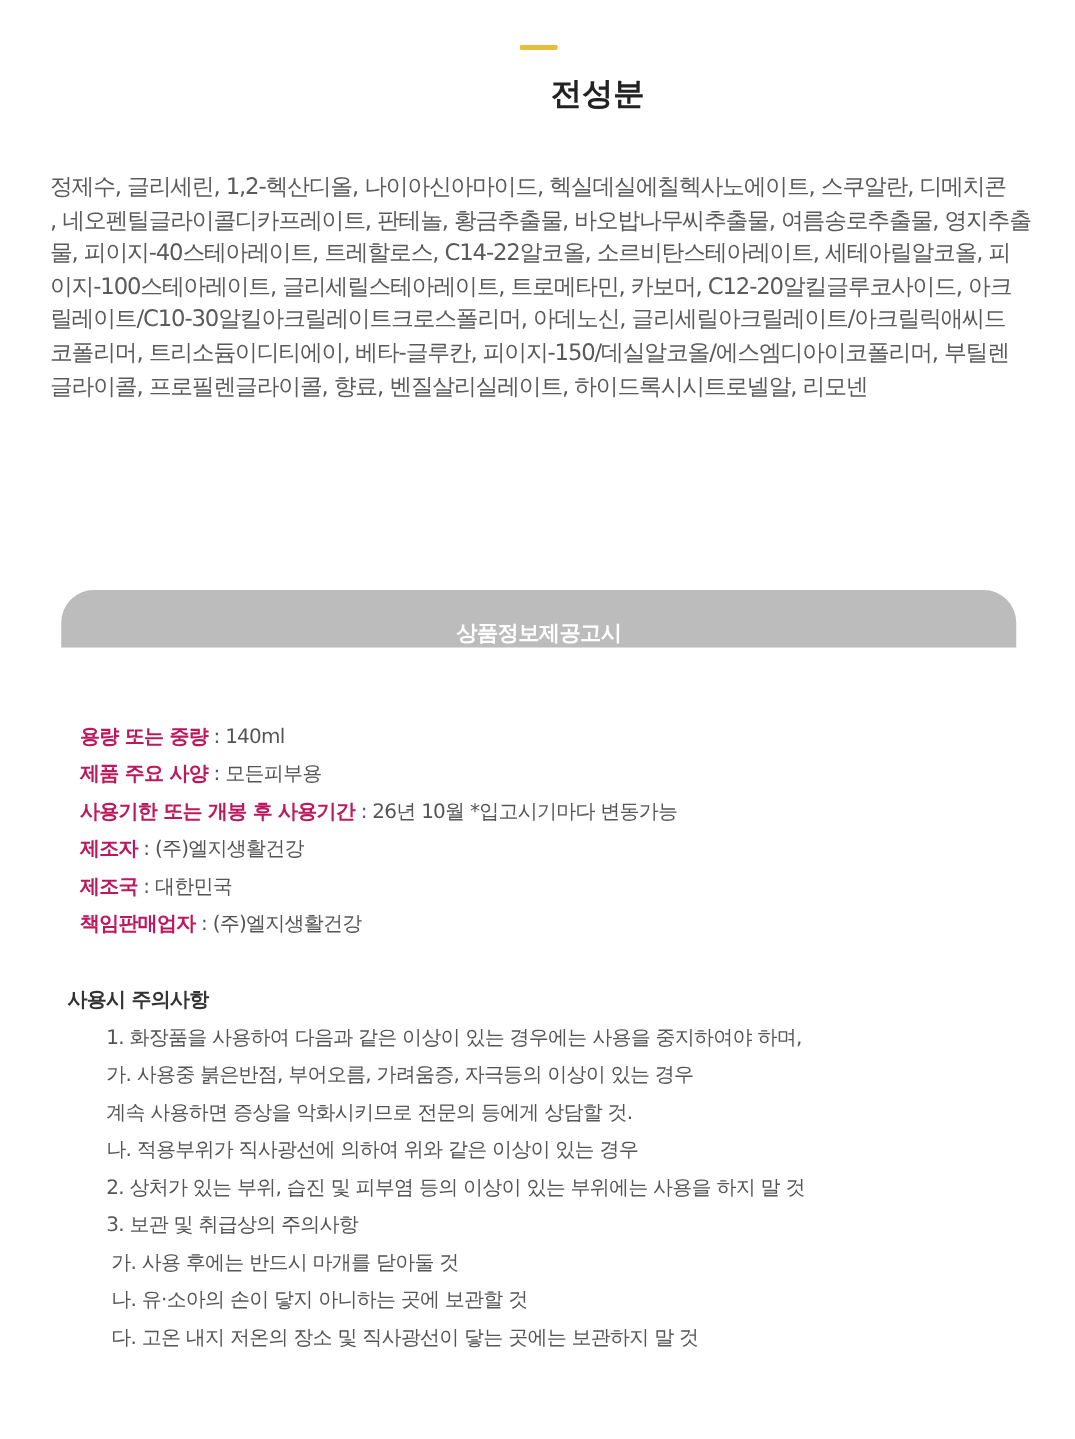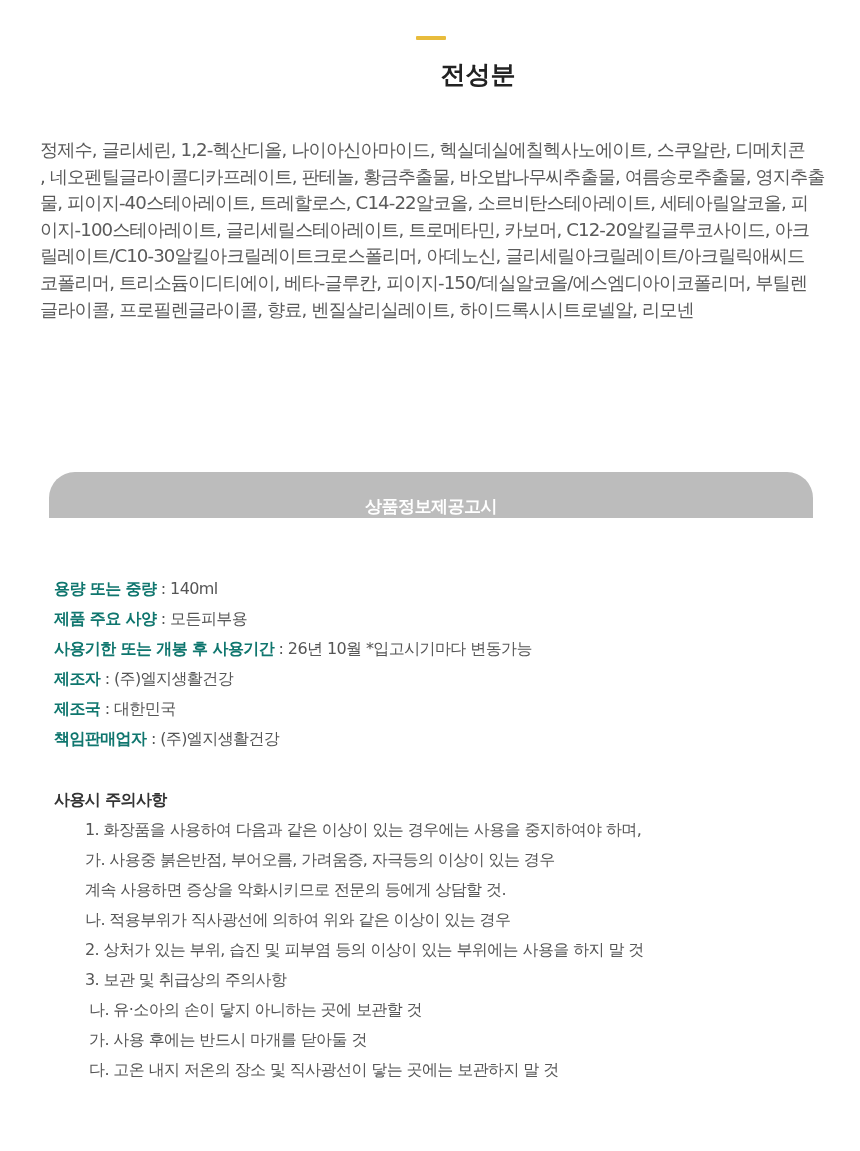--- a/index.html
+++ b/index.html
@@ -78,21 +78,22 @@
       line-height: 30px;
       color: #555555;
       letter-spacing: -0.6px;
     }
     .info-row {
       height: 30px;
       white-space: nowrap;
     }
     .info-row .label {
       font-weight: bold;
-      color: #0f766e;
+      color: #be185d;
+      margin-left: 10px;
     }
     .caution {
       position: absolute;
       left: 54px;
       top: 785px;
       font-size: 16px;
       line-height: 30px;
       color: #555555;
       letter-spacing: -0.6px;
       white-space: nowrap;
@@ -152,16 +153,16 @@
 </div>
 
 <div class="caution">
   <div class="caution-title">사용시 주의사항</div>
   <div class="c-line">1. 화장품을 사용하여 다음과 같은 이상이 있는 경우에는 사용을 중지하여야 하며,</div>
   <div class="c-line">가. 사용중 붉은반점, 부어오름, 가려움증, 자극등의 이상이 있는 경우</div>
   <div class="c-line">계속 사용하면 증상을 악화시키므로 전문의 등에게 상담할 것.</div>
   <div class="c-line">나. 적용부위가 직사광선에 의하여 위와 같은 이상이 있는 경우</div>
   <div class="c-line">2. 상처가 있는 부위, 습진 및 피부염 등의 이상이 있는 부위에는 사용을 하지 말 것</div>
   <div class="c-line">3. 보관 및 취급상의 주의사항</div>
+  <div class="c-line indent">가. 사용 후에는 반드시 마개를 닫아둘 것</div>
   <div class="c-line indent">나. 유·소아의 손이 닿지 아니하는 곳에 보관할 것</div>
-  <div class="c-line indent">가. 사용 후에는 반드시 마개를 닫아둘 것</div>
   <div class="c-line indent">다. 고온 내지 저온의 장소 및 직사광선이 닿는 곳에는 보관하지 말 것</div>
 </div>
 
 </body></html>

